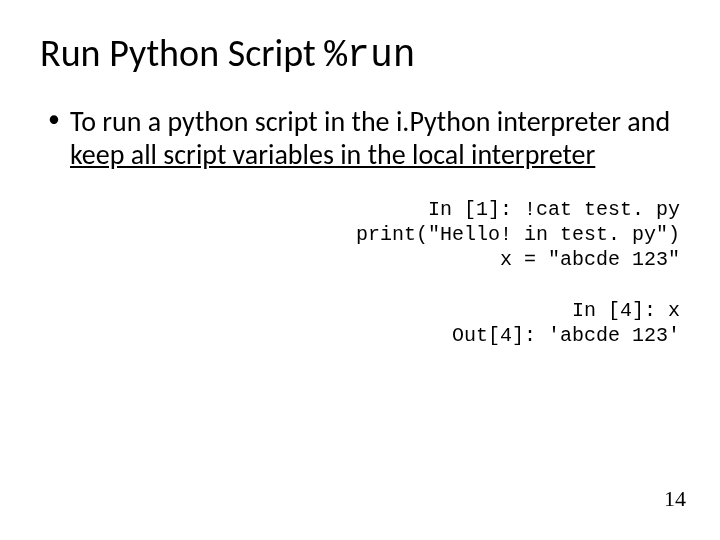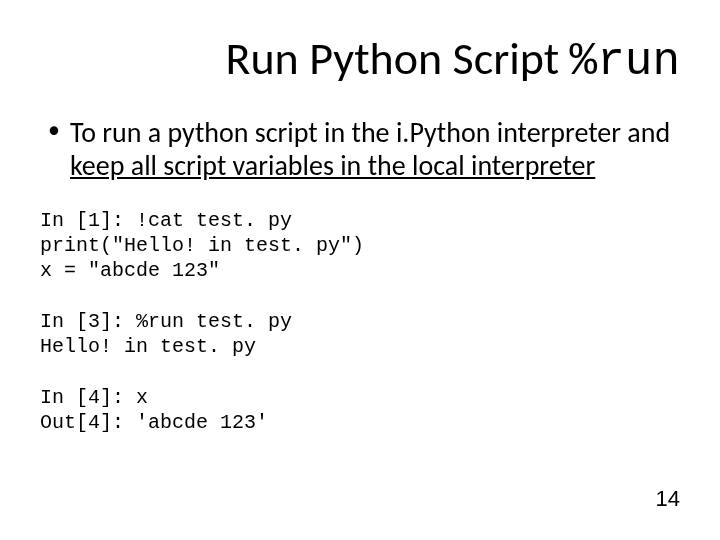--- a/index.html
+++ b/index.html
@@ -12,22 +12,22 @@
     color: #000;
   }
   .slide {
     position: relative;
     width: 720px;
     height: 540px;
     box-sizing: border-box;
     padding: 24px 40px 20px 40px;
   }
   .title {
-    text-align: right;
-    font-size: 46px;
+    text-align: left;
+    font-size: 38px;
     font-weight: 400;
     margin: 6px 0 28px 0;
     white-space: nowrap;
   }
   .title .mono {
     font-family: "Courier New", Courier, monospace;
   }
   ul.bullets {
     margin: 0 0 26px 0;
     padding-left: 26px;
@@ -49,30 +49,31 @@
   }
   .underline {
     text-decoration: underline;
   }
   .codeblock {
     font-family: "Courier New", Courier, monospace;
     font-size: 20px;
     line-height: 1.25;
     white-space: pre;
     margin-bottom: 26px;
+    text-align: right;
   }
   .codeblock.last {
     margin-bottom: 5px;
   }
   .pagenum {
     position: absolute;
-    right: 40px;
+    right: 34px;
     bottom: 28px;
     font-size: 22px;
-    font-family: Liberation Sans, sans-serif;
+    font-family: Liberation Serif, serif;
   }
 </style>
 </head>
 <body>
 
 <div class="slide">
 
   <div class="title">
     <span>Run Python Script </span><span class="mono">%run</span>
   </div>
@@ -80,21 +81,19 @@
   <ul class="bullets">
     <li>
       <span>To run a python script in the i.Python interpreter and </span><span class="underline">keep all script variables in the local interpreter</span>
     </li>
   </ul>
 
   <div class="codeblock">In [1]: !cat test. py
 print("Hello! in test. py")
 x = "abcde 123"</div>
 
-  <div class="codeblock">In [3]: %run test. py
-Hello! in test. py</div>
 
   <div class="codeblock last">In [4]: x
 Out[4]: 'abcde 123'</div>
 
   <div class="pagenum">14</div>
 
 </div>
 
 </body></html>

